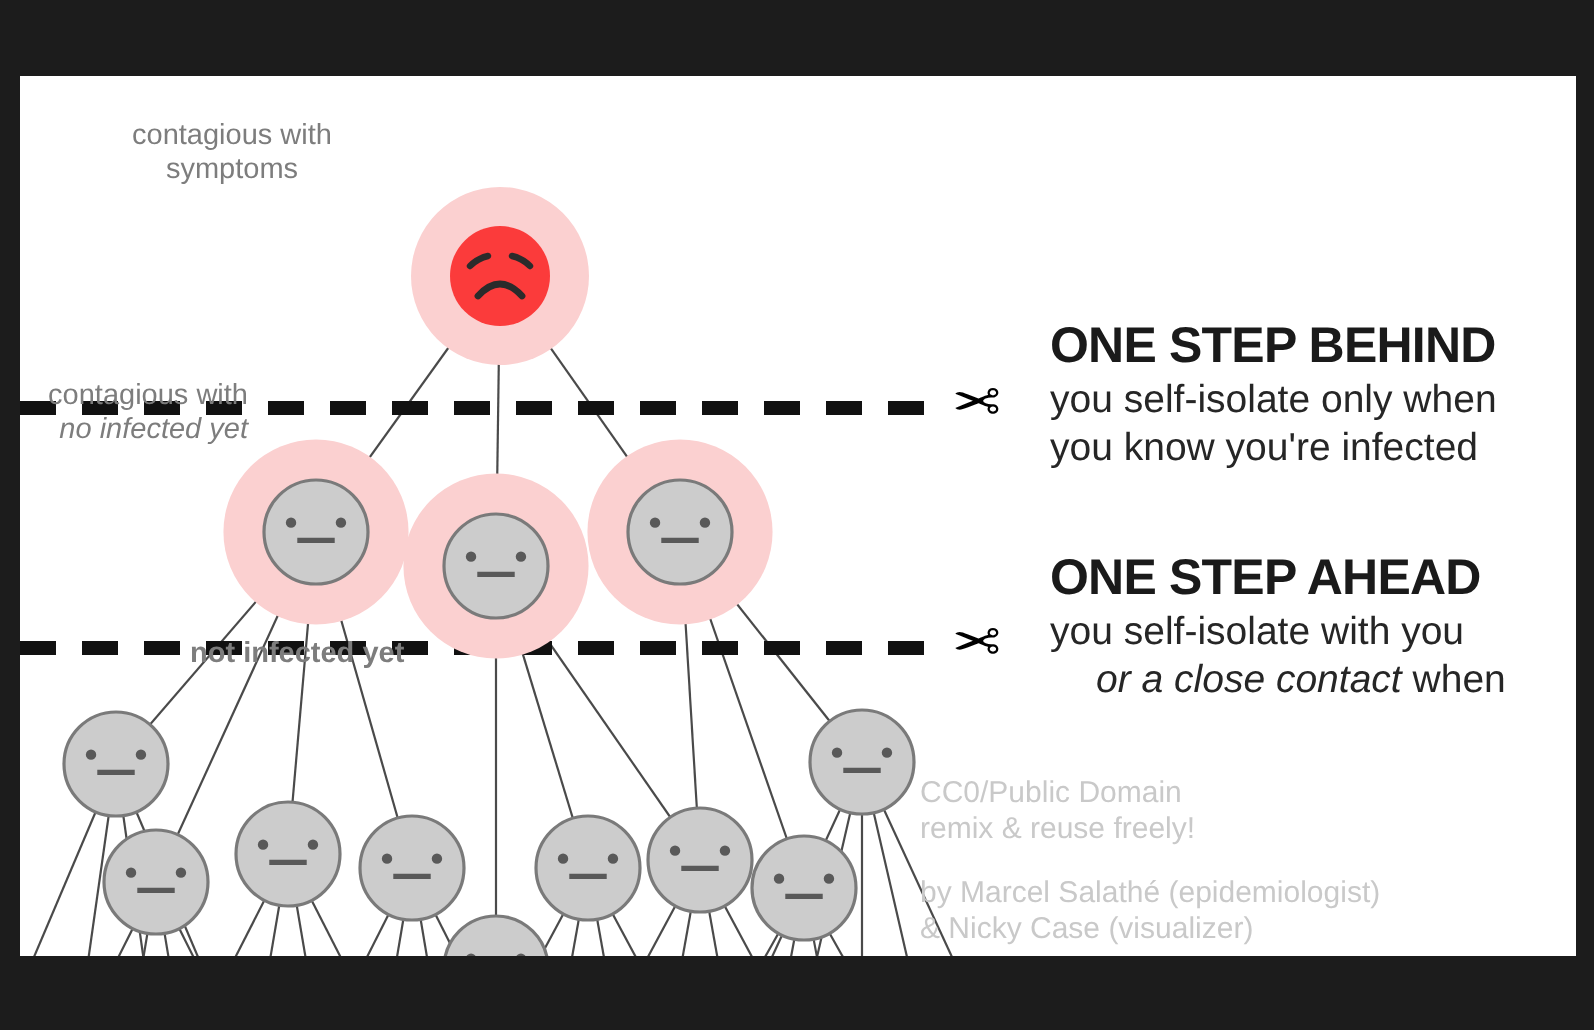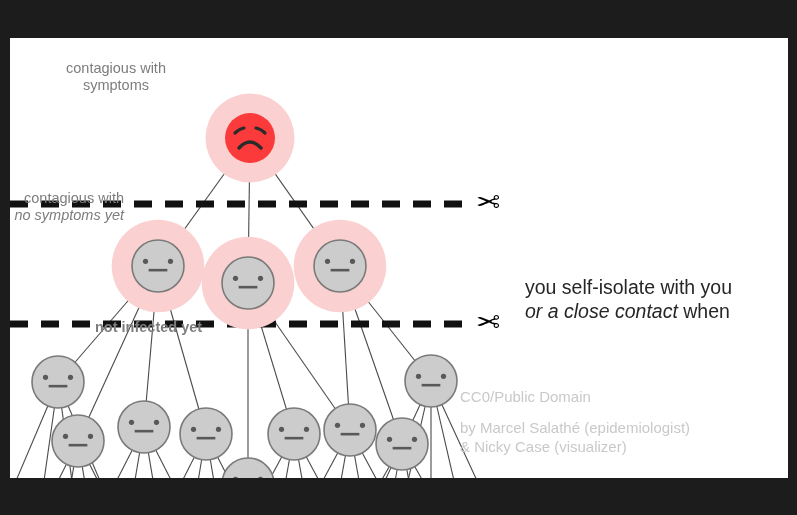--- a/index.html
+++ b/index.html
@@ -50,20 +50,21 @@
     white-space: nowrap;
   }
   .copy-body {
     font-size: 19.5px;
     line-height: 1.22;
     color: #262626;
     margin: 0;
   }
   .copy-body em {
     font-style: italic;
+    margin-left: 23px;
   }
   #block-behind { left: 515px; top: 122px; }
   #block-ahead  { left: 515px; top: 238px; }
 
   
   #credits {
     position: absolute;
     right: 8px;
     top: 350px;
     width: 320px;
@@ -250,35 +251,44 @@
             <line x1="411.64" y1="347.16" x2="430.36" y2="347.16" stroke="#595959" stroke-width="2.6" stroke-linecap="butt"></line>
           </g>
         </g>
     </svg>
 
     <div id="scissor-top" class="scissor">✂</div>
     <div id="scissor-bot" class="scissor">✂</div>
 
     <div id="label-contagious-symptoms" class="diagram-label">contagious with symptoms</div>
 
-    <div id="label-contagious-no-symptoms" class="diagram-label"><span>contagious with </span><em>no symptoms yet</em></div>
+    <div id="label-contagious-no-symptoms" class="diagram-label"><span>contagious with </span><em>no infected yet</em></div>
 
     <div id="label-not-infected" class="diagram-label">not infected yet</div>
 
+    <div id="block-behind" class="copy-block">
+      <div class="copy-head">ONE STEP BEHIND</div>
+      <div class="copy-body">
+        <div>you self-isolate only when</div>
+        <div>you know you're infected</div>
+      </div>
+    </div>
 
     <div id="block-ahead" class="copy-block">
+      <div class="copy-head">ONE STEP AHEAD</div>
       <div class="copy-body">
         <div>you self-isolate with you</div>
         <div><em>or a close contact</em><span> when</span></div>
       </div>
     </div>
 
     <div id="credits">
       <div class="credit-group">
         <div>CC0/Public Domain</div>
+        <div>remix &amp; reuse freely!</div>
       </div>
       <div class="credit-group">
         <div>by Marcel Salathé (epidemiologist)</div>
         <div>&amp; Nicky Case (visualizer)</div>
       </div>
     </div>
 
   </div>
 </div>
 

